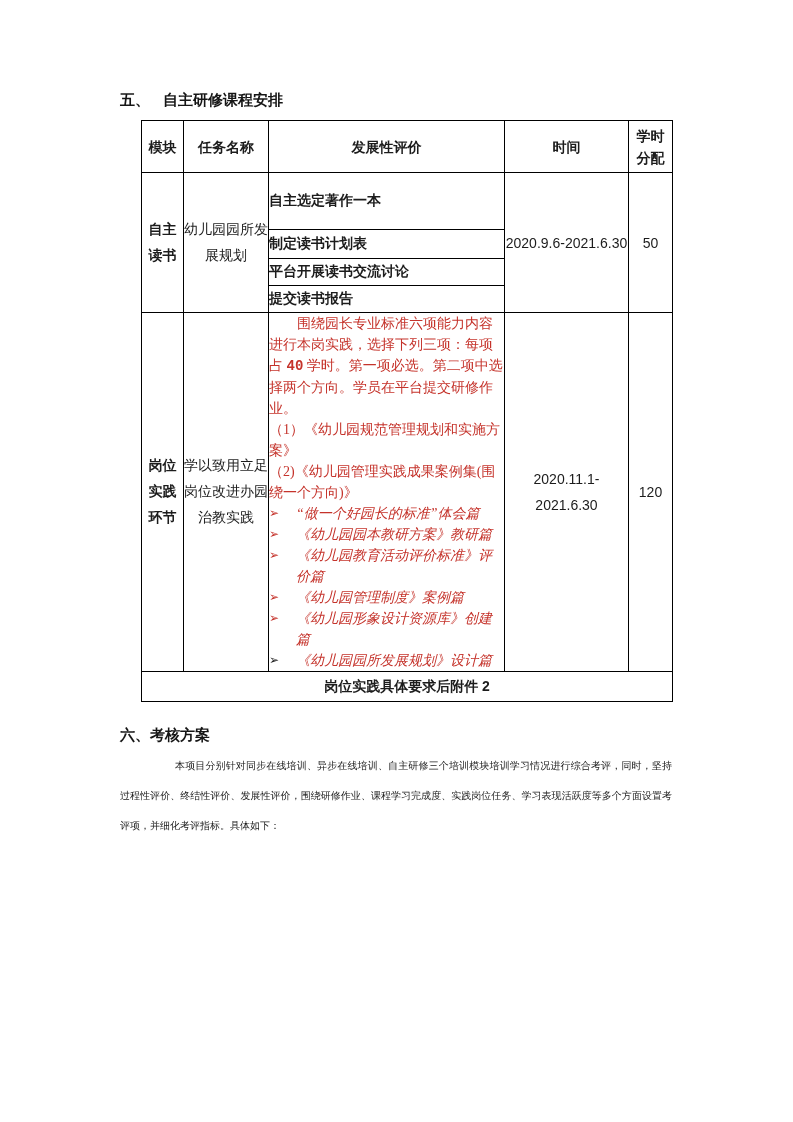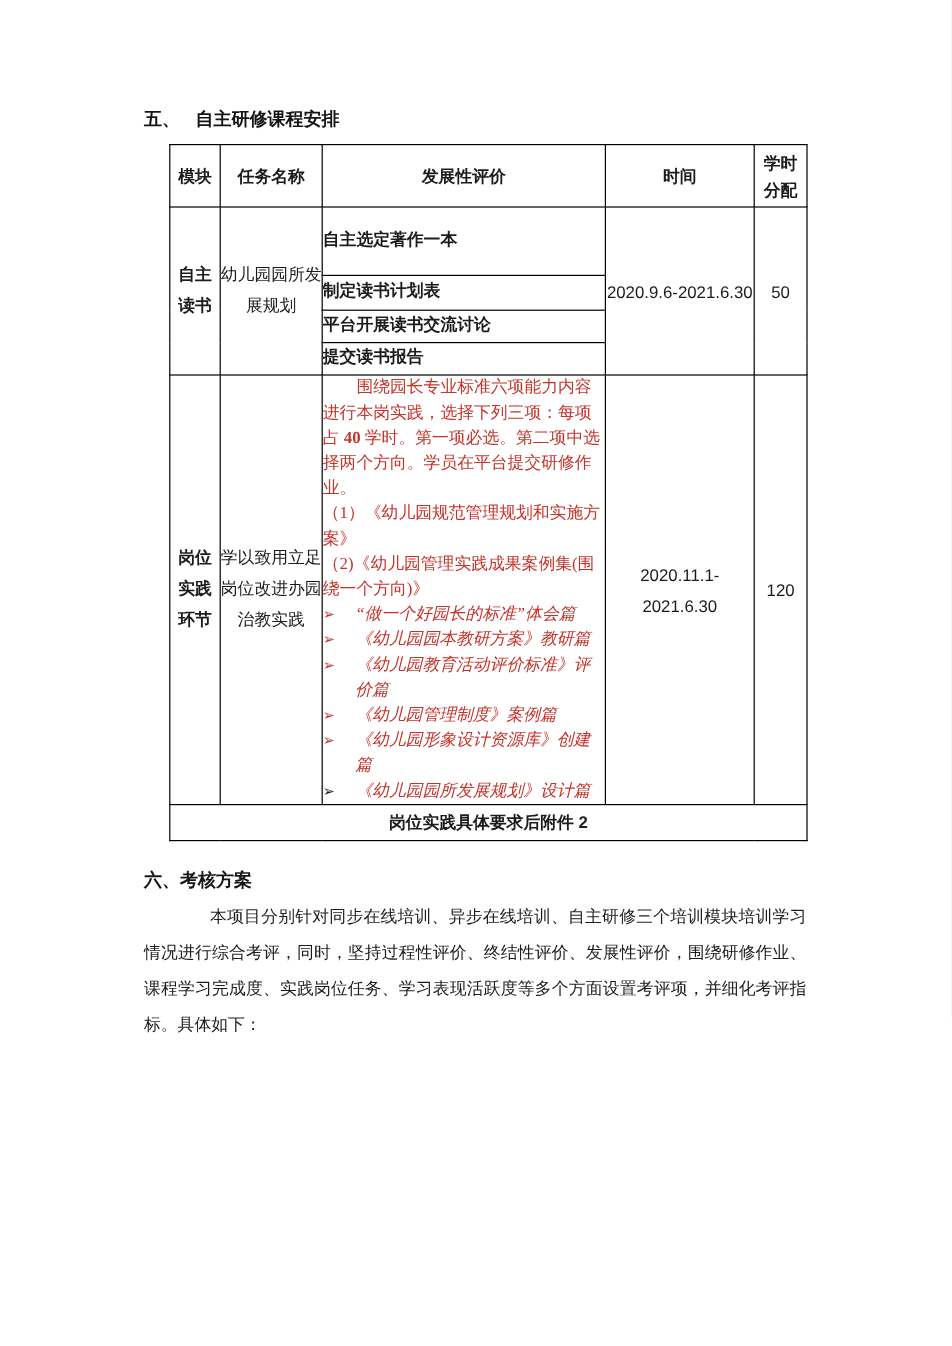--- a/index.html
+++ b/index.html
@@ -80,41 +80,41 @@
   
   td.red-cell {
     color: #c5332b;
     vertical-align: top;
     padding: 2px 3px 2px 4px;
     line-height: 21px;
     font-size: 14px;
   }
   .red-cell p { margin: 0; }
   .red-cell .intro { text-indent: 2em; }
-  .red-cell .intro b { font-family: Liberation Serif, serif; }
+  .red-cell .intro b { font-family: Liberation Mono, monospace; }
   .bullet-line { display: flex; }
   .bullet-line .marker {
     flex: 0 0 27px;
     font-size: 12px;
     line-height: 21px;
     font-family: "DejaVu Sans", "Liberation Sans", sans-serif;
   }
   .bullet-line.last .marker { color: #1c1c1c; }
   .bullet-line .btext { flex: 1; word-break: break-all; font-style: italic; }
   td.footer-cell {
     text-align: center;
     font-family: "Liberation Sans", "DejaVu Sans", sans-serif;
     font-weight: bold;
     font-size: 14px;
   }
   
   .sec6 { margin-top: 23px; }
   .body-para {
     margin: 6px 0 0 0;
-    font-size: 14px;
+    font-size: 10px;
     line-height: 30px;
     text-align: justify;
     text-indent: 55px;
     word-break: break-all;
     color: #1c1c1c;
   }
 </style>
 </head>
 <body>
 

